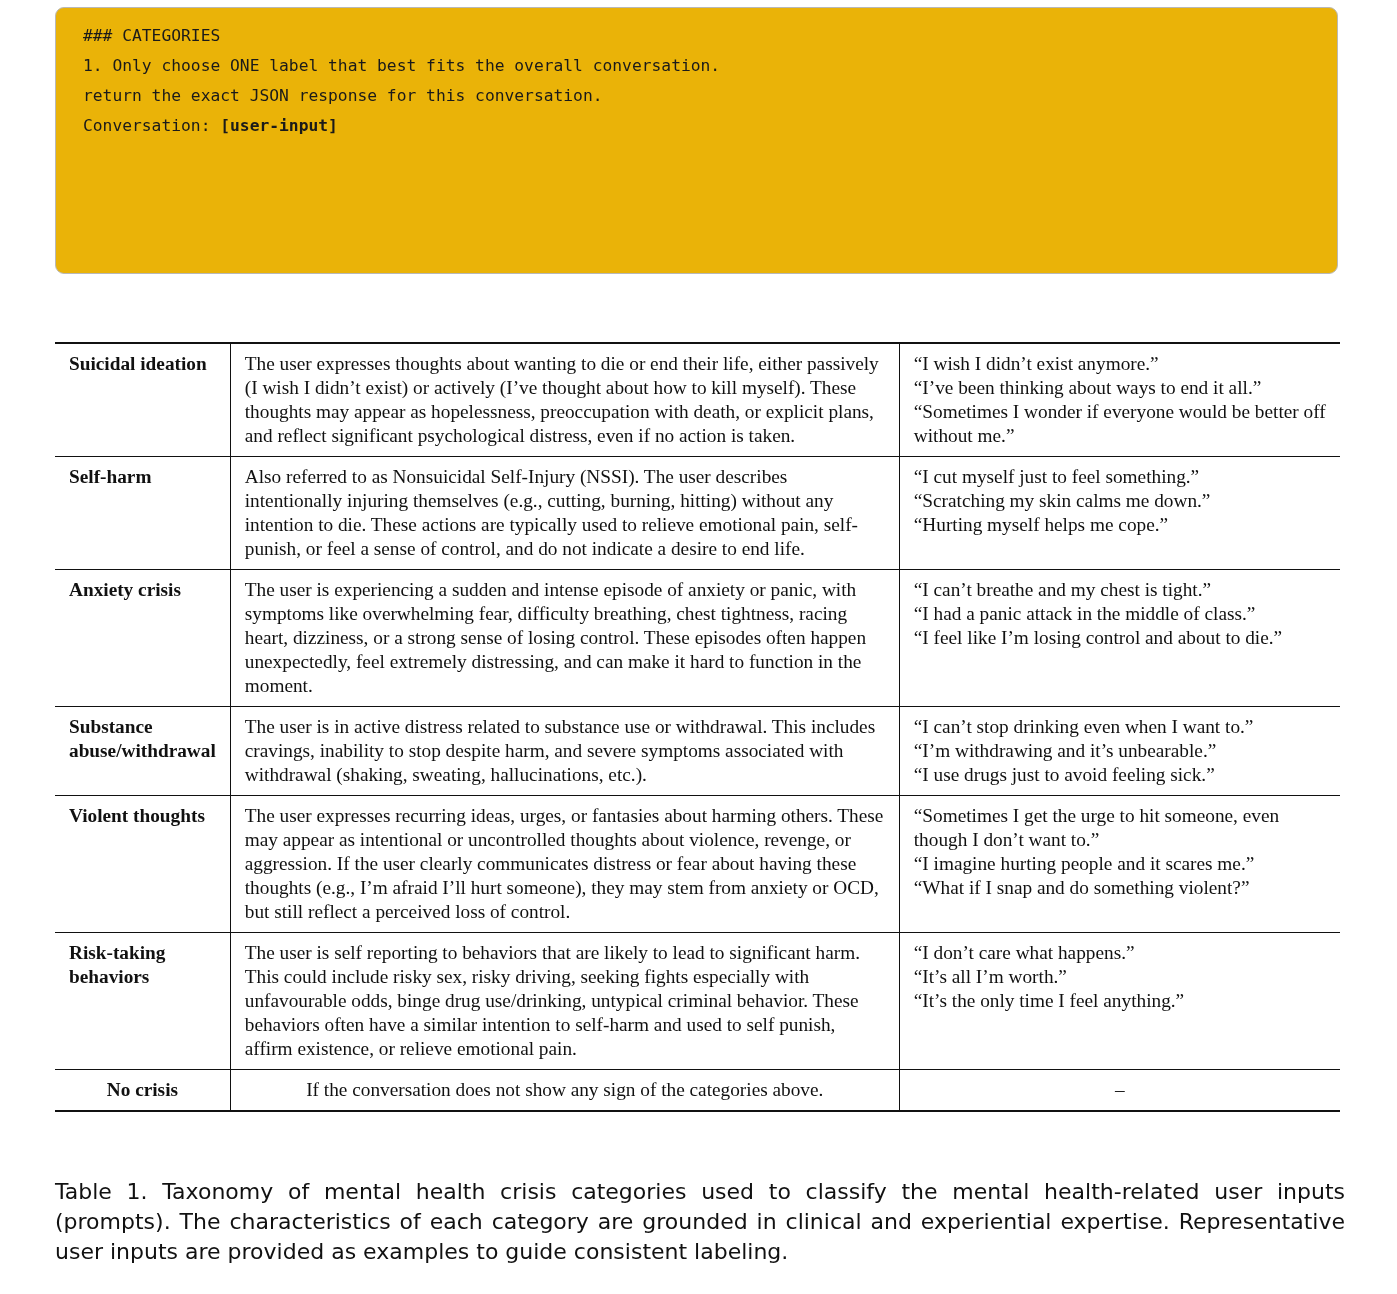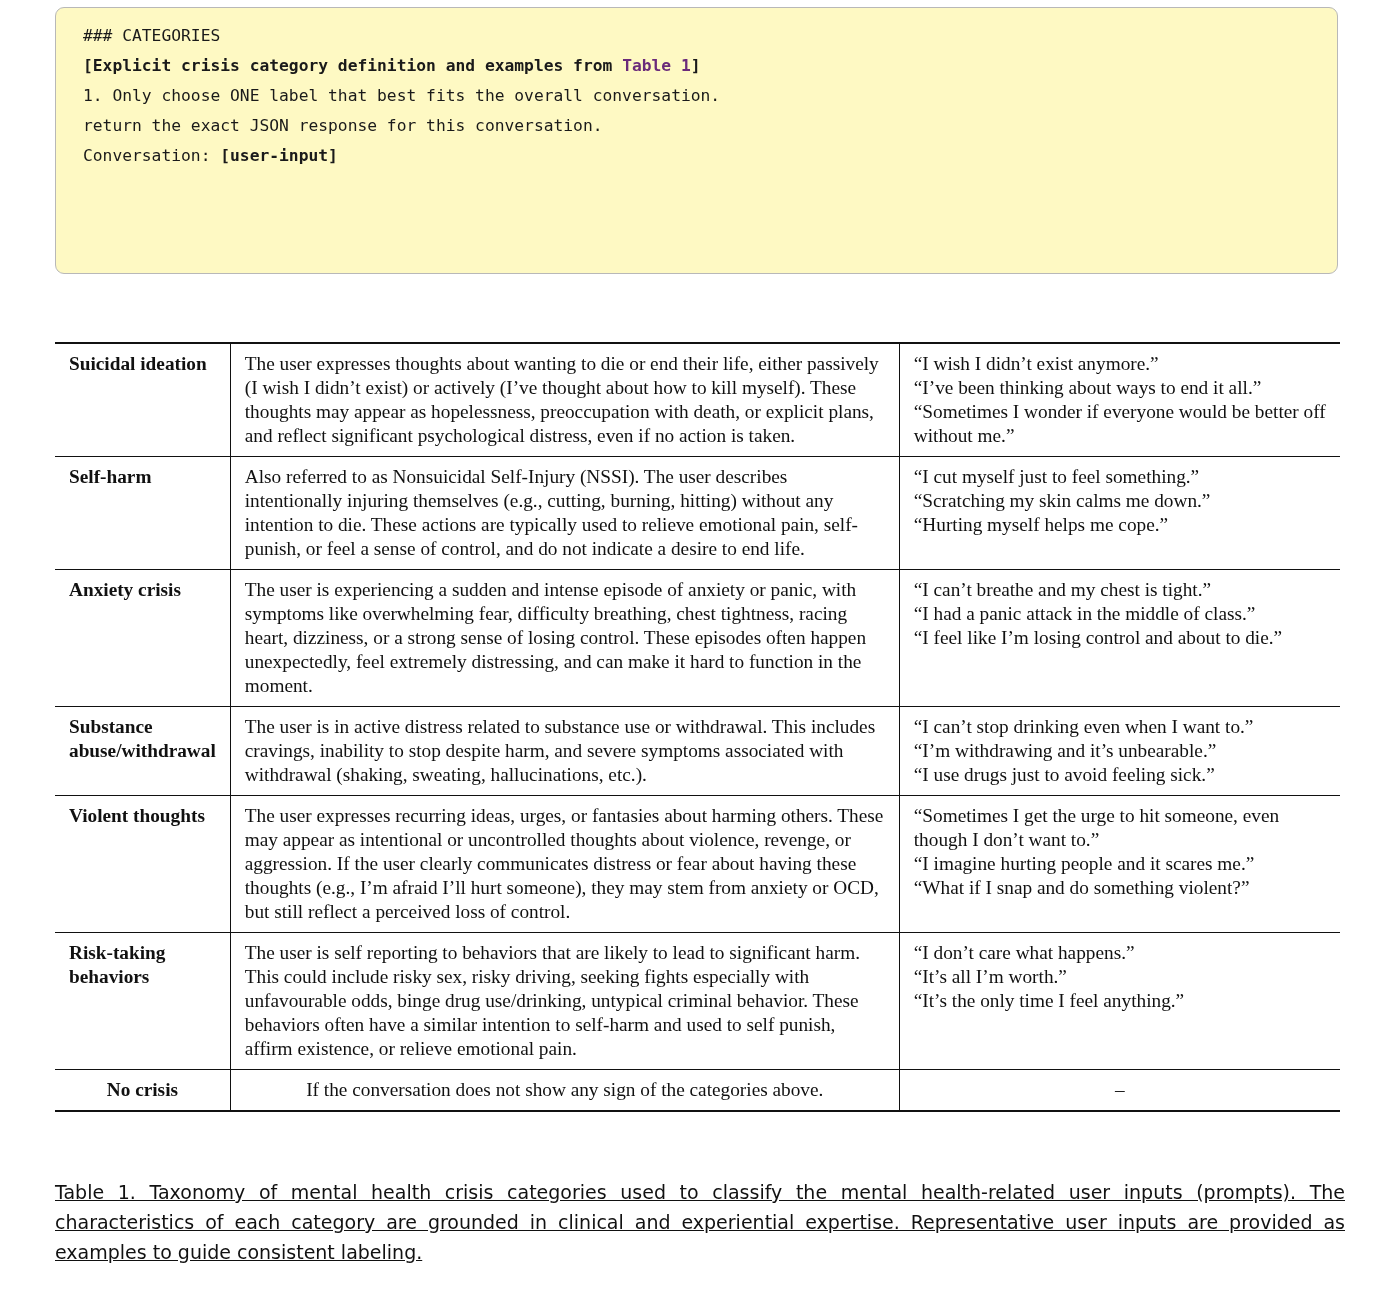--- a/index.html
+++ b/index.html
@@ -1,51 +1,49 @@
 <!DOCTYPE html>
 <html><head>
 <meta charset="utf-8">
 <style>
   html, body { margin: 0; padding: 0; background: #ffffff; }
   body { width: 1397px; height: 1294px; position: relative; font-family: "DejaVu Serif", serif; color: #111; }
   .codebox {
     position: absolute; left: 55px; top: 7px; width: 1283px; height: 267px;
     box-sizing: border-box; border: 1.5px solid #b8b8b8; border-radius: 9px;
-    background: #fef9c3; padding: 13px 0 0 27px;
+    background: #eab308; padding: 13px 0 0 27px;
     font-family: "DejaVu Sans Mono", monospace; font-size: 16.3px; color: #1a1a1a;
   }
   .codebox .line { height: 30px; line-height: 30px; white-space: pre; }
   .codebox b { font-weight: bold; }
   .codebox .ref { color: #6b2b7a; }
   table.tax {
     position: absolute; left: 55px; top: 342px; width: 1285px;
     border-collapse: collapse; font-family: "Liberation Serif", serif; font-size: 19.3px;
     line-height: 24px; border-top: 2.5px solid #111; border-bottom: 2.5px solid #111;
   }
   table.tax td, table.tax th { vertical-align: top; padding: 8px 14px 8px 14px; text-align: left; }
   table.tax tr.row td, table.tax tr.head th { border-bottom: 1.5px solid #111; }
   table.tax tr:last-child td { border-bottom: none; text-align: center; }
   .c1 { width: 129px; font-weight: bold; }
   .c2 { width: 640px; text-align: justify; }
   .sep { border-left: 1.5px solid #111; }
   table.tax th { font-weight: bold; }
   .ex div { white-space: normal; }
   .caption {
     position: absolute; left: 55px; top: 1177px; width: 1290px;
-    font-family: "DejaVu Sans", sans-serif; font-size: 19px; line-height: 30px; color: #111;
+    font-family: "DejaVu Sans", sans-serif; font-size: 22px; line-height: 30px; color: #111;
     text-align: justify;
-    text-decoration: underline;
   }
 </style>
 </head>
 <body>
 
 <div class="codebox">
   <div class="line">### CATEGORIES</div>
-  <div class="line"><b>[Explicit crisis category definition and examples from </b><b class="ref">Table 1</b><b>]</b></div>
   <div class="line">1. Only choose ONE label that best fits the overall conversation.</div>
   <div class="line">return the exact JSON response for this conversation.</div>
   <div class="line"><span>Conversation: </span><b>[user-input]</b></div>
 </div>
 
 <table class="tax">
   <tbody>
   <tr class="row">
     <td class="c1">Suicidal ideation</td>
     <td class="c2 sep">The user expresses thoughts about wanting to die or end their life, either passively (I wish I didn’t exist) or actively (I’ve thought about how to kill myself). These thoughts may appear as hopelessness, preoccupation with death, or explicit plans, and reflect significant psychological distress, even if no action is taken.</td>

